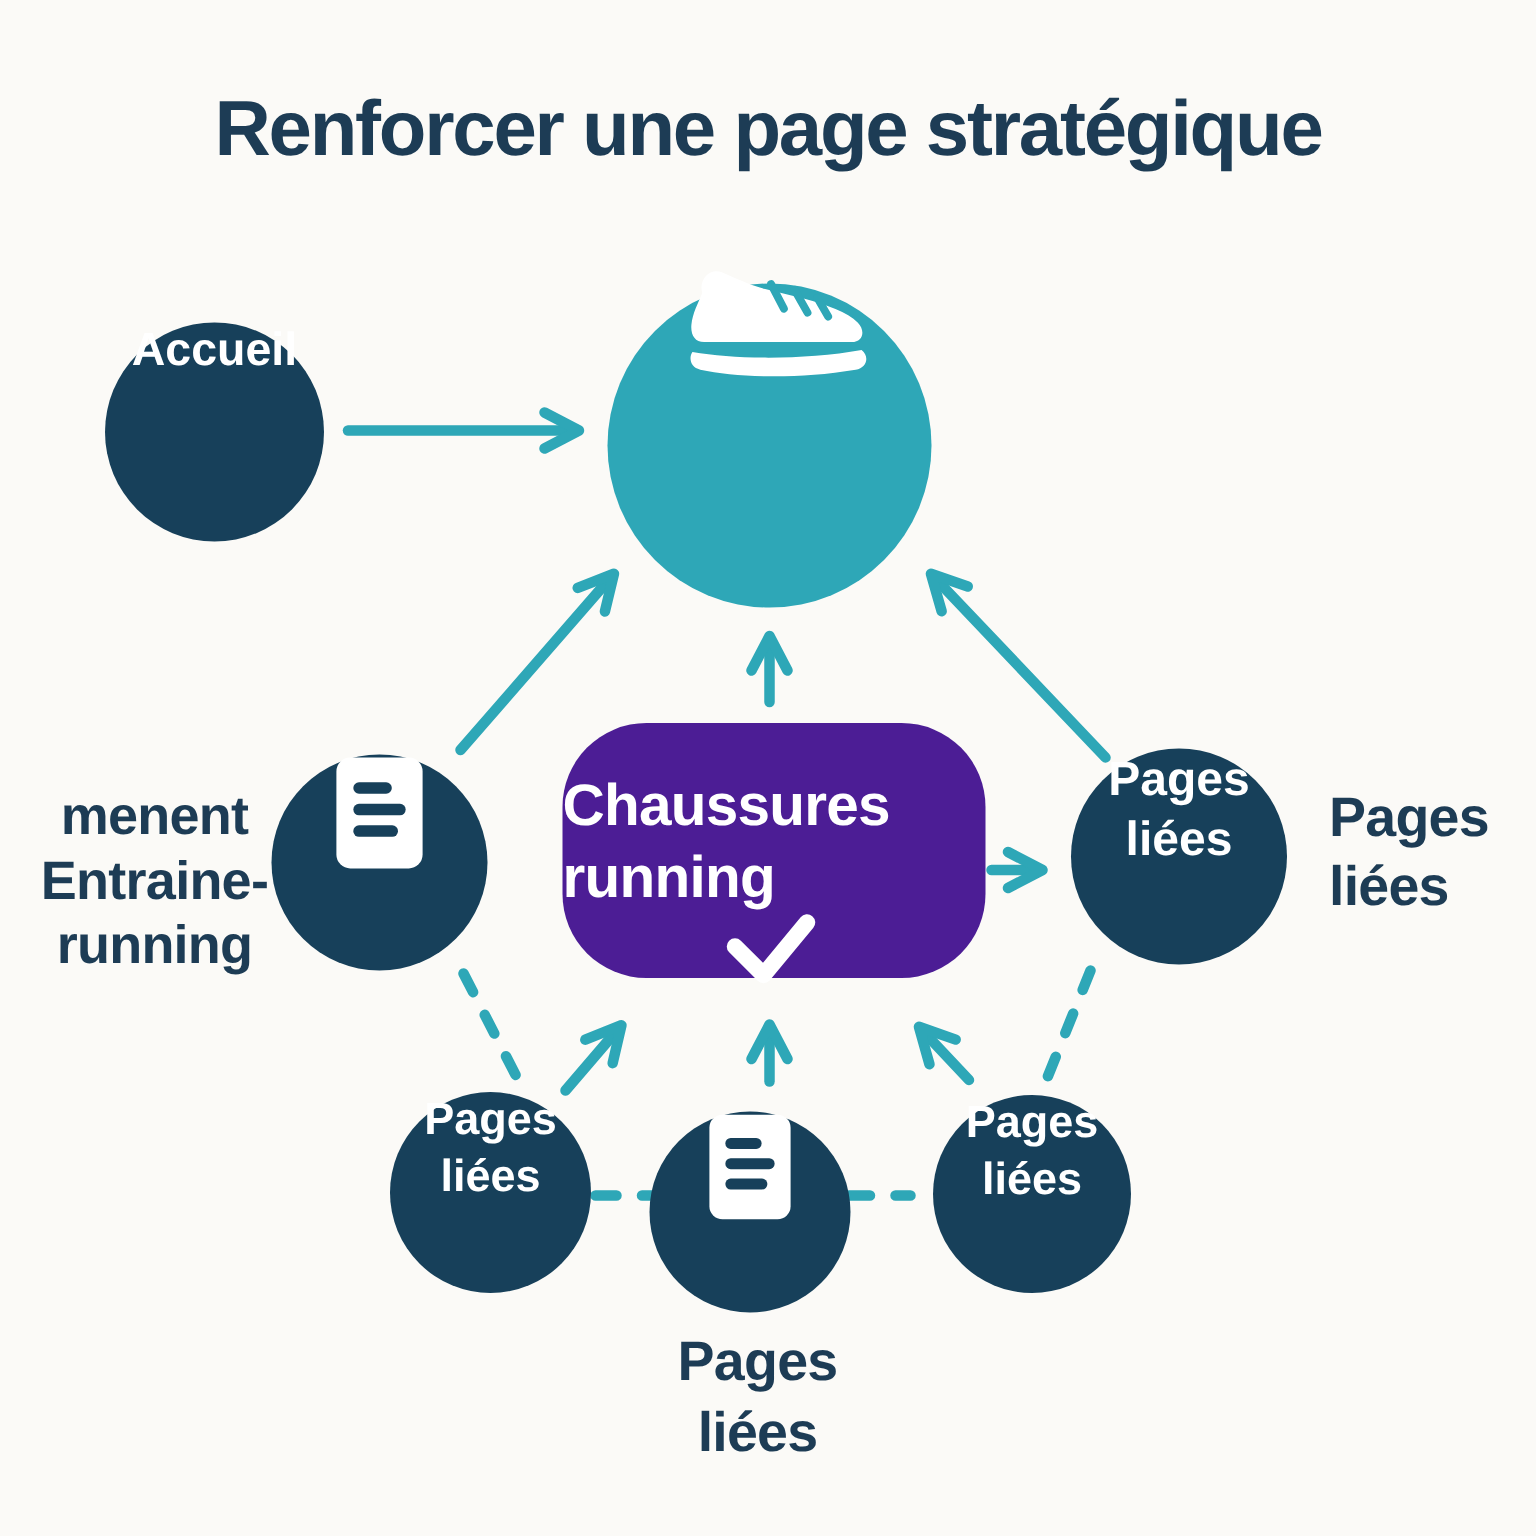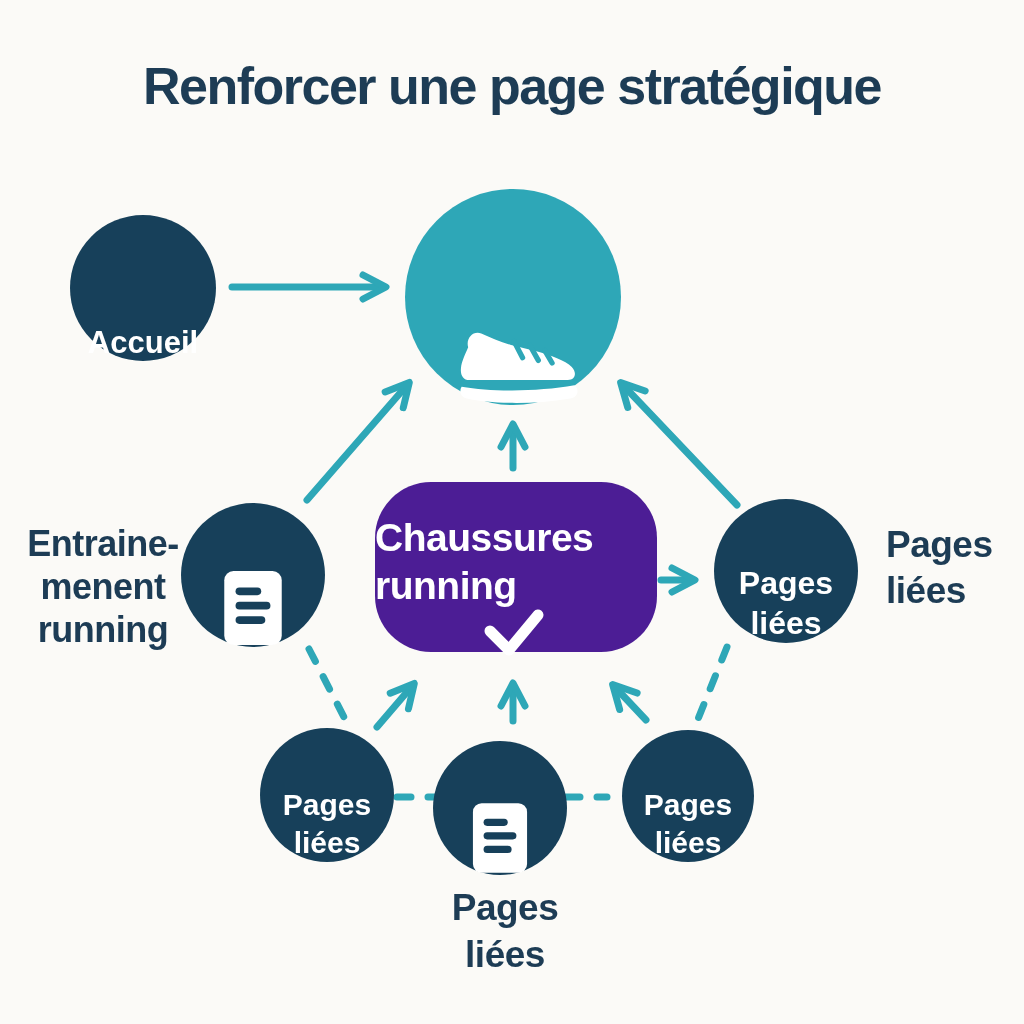--- a/index.html
+++ b/index.html
@@ -16,21 +16,21 @@
     margin:0; text-align:center;
     font-size:52px; font-weight:700; letter-spacing:-1.5px;
     color:#1D3C55;
   }
 
   svg.connectors { position:absolute; left:0; top:0; z-index:1; }
 
   .circle {
     position:absolute; border-radius:50%;
     background:#17405A; color:#FFFFFF;
-    display:flex; flex-direction:column; align-items:center; justify-content:flex-end;
+    display:flex; flex-direction:column; align-items:center; justify-content:flex-start;
     font-weight:700; text-align:center; z-index:2;
   }
   .circle .lbl { display:block; }
 
   #node-home   { left:70px;  top:215px; width:146px; height:146px; font-size:31px; }
   #node-target { left:405px; top:189px; width:216px; height:216px; background:#2EA7B7; }
   #node-target svg { margin-top:-16px; margin-left:10px; }
 
   #node-training { left:181px; top:503px; width:144px; height:144px; }
   #node-linked-right { left:714px; top:499px; width:144px; height:144px; font-size:32px; line-height:40px; }
@@ -106,22 +106,22 @@
 
   <div class="circle" id="node-training">
     <svg width="62" height="78" viewBox="0 0 60 76">
       <rect x="2" y="2" width="56" height="72" rx="9" fill="#FFFFFF"></rect>
       <rect x="13" y="18" width="25" height="7.5" rx="3.7" fill="#17405A"></rect>
       <rect x="13" y="32" width="34" height="7.5" rx="3.7" fill="#17405A"></rect>
       <rect x="13" y="46" width="29" height="7.5" rx="3.7" fill="#17405A"></rect>
     </svg>
   </div>
   <div class="outside-label" id="label-training">
+    <div>menent</div>
     <div>Entraine-</div>
-    <div>menent</div>
     <div>running</div>
   </div>
 
   <div class="rect-node">
     <div>Chaussures</div>
     <div>running</div>
     <svg class="check" width="58" height="46" viewBox="0 0 58 46">
       <polyline points="5,21 24,40 53,5" fill="none" stroke="#FFFFFF" stroke-width="11" stroke-linecap="round" stroke-linejoin="round"></polyline>
     </svg>
   </div>

